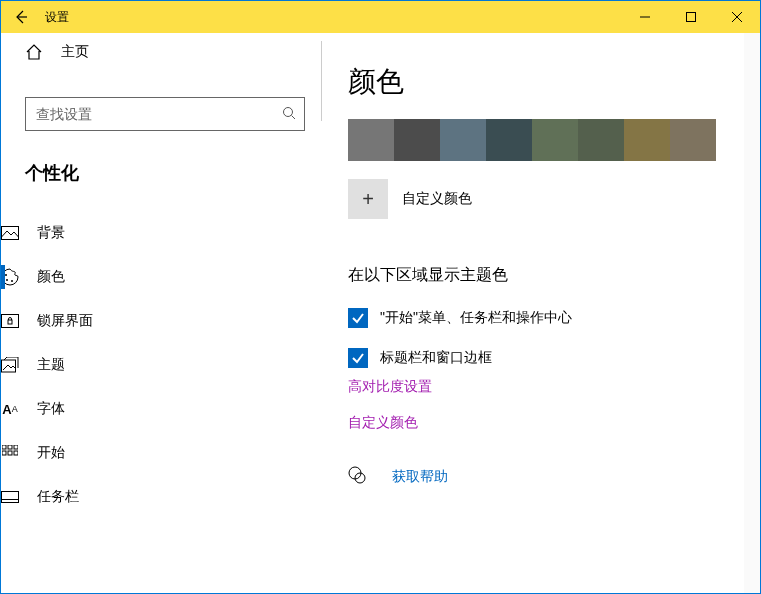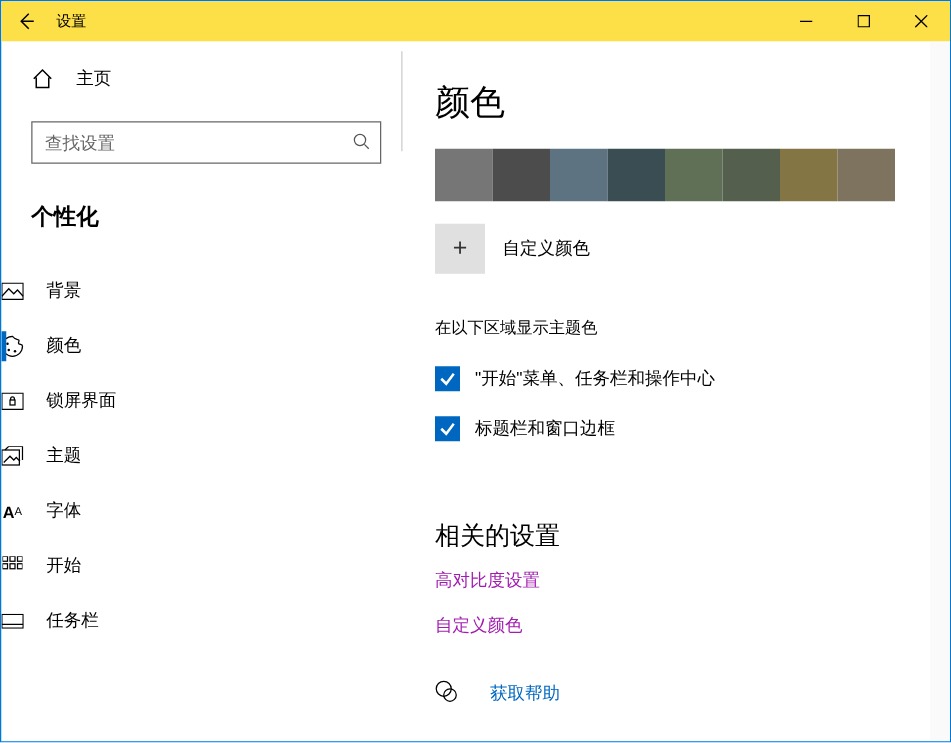--- a/index.html
+++ b/index.html
@@ -60,21 +60,21 @@
     overflow: hidden;
   }
   .sidebar {
     width: 320px;
     box-sizing: border-box;
     padding: 10px 0 0 0;
     position: relative;
   }
   .home-row {
     display: flex;
-    align-items: center;
+    align-items: flex-start;
     height: 40px;
     padding-left: 24px;
     gap: 18px;
   }
   .search-wrap {
     margin: 14px 16px 0 24px;
   }
   .search {
     width: 100%;
     height: 32px;
@@ -174,22 +174,22 @@
     width: 40px;
     height: 40px;
     background: #e0e0e0;
     display: flex;
     align-items: center;
     justify-content: center;
     font-size: 20px;
     color: #333;
   }
   .sub {
-    font-size: 13px;
-    margin-top: 34px;
+    font-size: 16px;
+    margin-top: 46px;
     margin-bottom: 12px;
   }
   .check-row {
     display: flex;
     align-items: center;
     height: 40px;
     gap: 12px;
   }
   .chk {
     width: 20px;
@@ -398,21 +398,20 @@
         </div>
         <div class="check-row">
           <div class="chk">
             <svg width="14" height="14" viewBox="0 0 14 14">
                 <polyline points="2,7 6,11 12,3" stroke="#fff" stroke-width="2" fill="none"></polyline>
               </svg>
           </div>
           <span>标题栏和窗口边框</span>
         </div>
 
-        <div class="h2">相关的设置</div>
         <a class="link">高对比度设置</a>
         <a class="link">自定义颜色</a>
 
         <div class="help-row">
           <span style="color:#000">
             <svg width="18" height="18" viewBox="0 0 18 18">
                 <circle cx="7" cy="7" r="6" stroke="#000" fill="none"></circle>
                 <circle cx="12" cy="12" r="5" stroke="#000" fill="none"></circle>
               </svg>
           </span>

